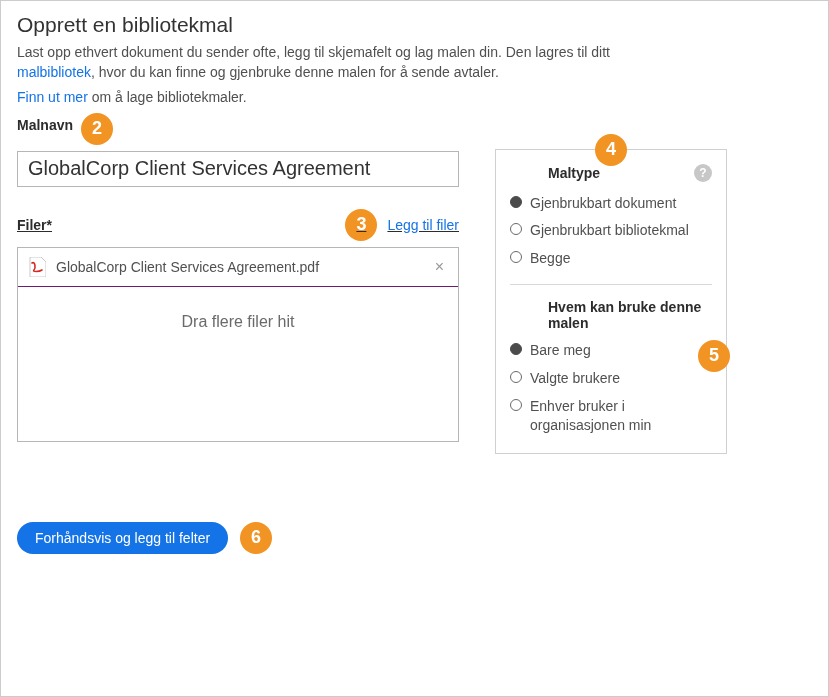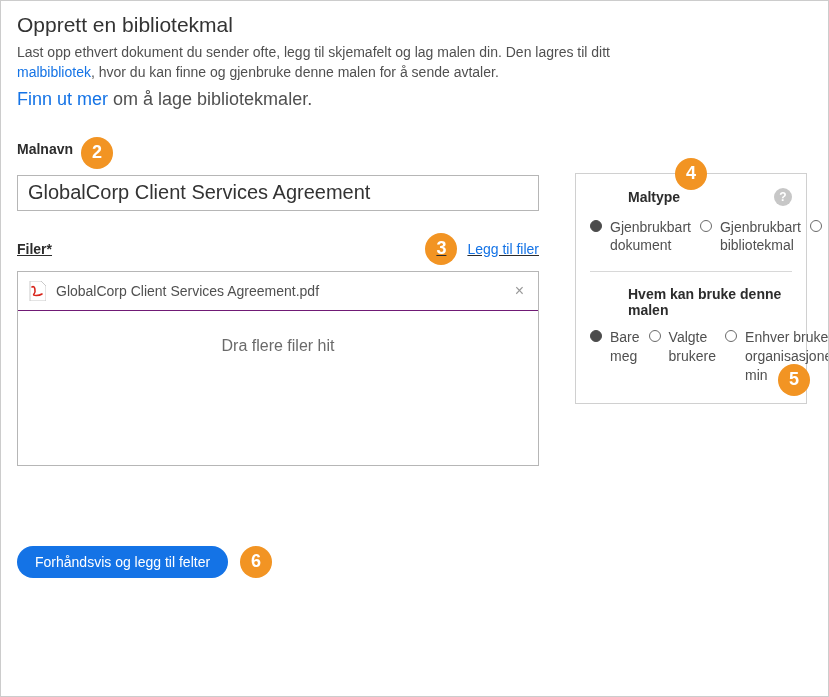--- a/index.html
+++ b/index.html
@@ -29,31 +29,31 @@
       color: #505050;
       line-height: 1.45;
       margin-bottom: 6px;
       max-width: 600px;
     }
     .intro a, .learn-more a {
       color: #1473e6;
       text-decoration: none;
     }
     .learn-more {
-      font-size: 18px;
+      font-size: 14px;
       color: #505050;
-      margin-bottom: 27px;
+      margin-bottom: 8px;
     }
     .main-row {
       display: flex;
       gap: 36px;
       align-items: flex-start;
     }
     .left-col {
-      width: 522px;
+      width: 442px;
     }
     .right-col {
       width: 232px;
       border: 1px solid #d0d0d0;
       padding: 14px 14px 18px 14px;
       margin-top: 36px;
       position: relative;
     }
     .field-label {
       font-size: 14px;
@@ -161,21 +161,21 @@
       color: #fff;
       display: inline-flex;
       align-items: center;
       justify-content: center;
       font-size: 12px;
       font-weight: 700;
       cursor: pointer;
     }
     .radio-list {
       display: flex;
-      flex-direction: row;
+      flex-direction: column;
       gap: 9px;
       font-size: 14px;
       color: #505050;
     }
     .radio-item {
       display: flex;
       align-items: flex-start;
       gap: 8px;
       cursor: pointer;
       line-height: 1.35;

